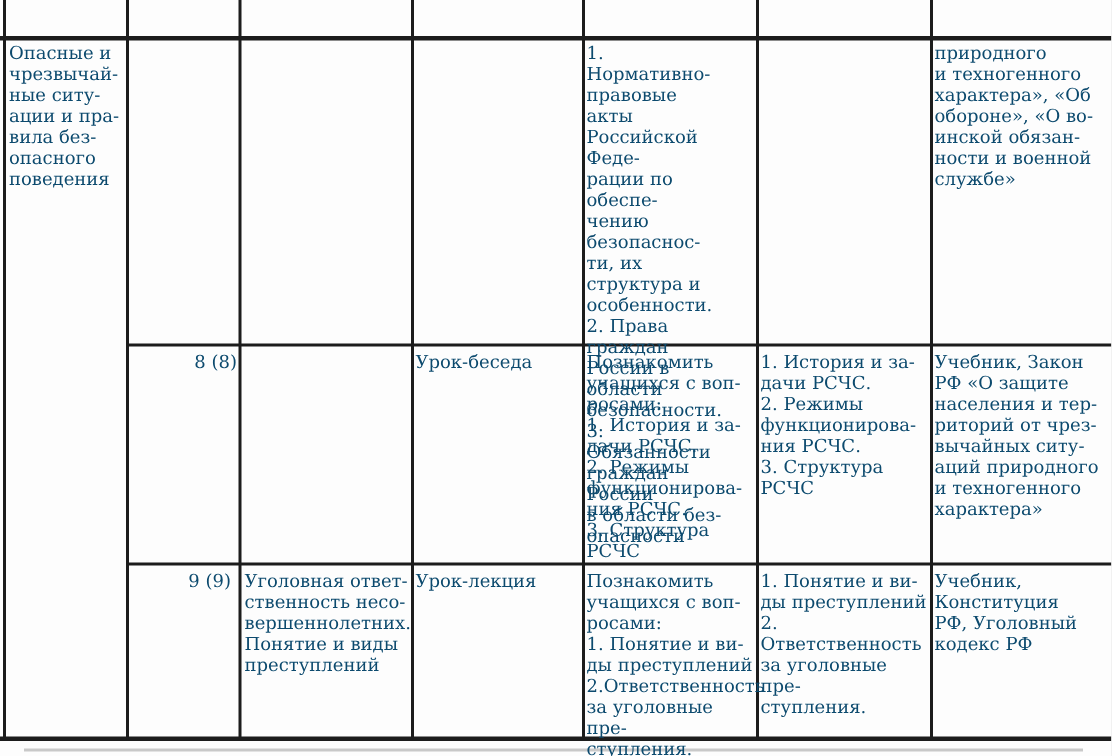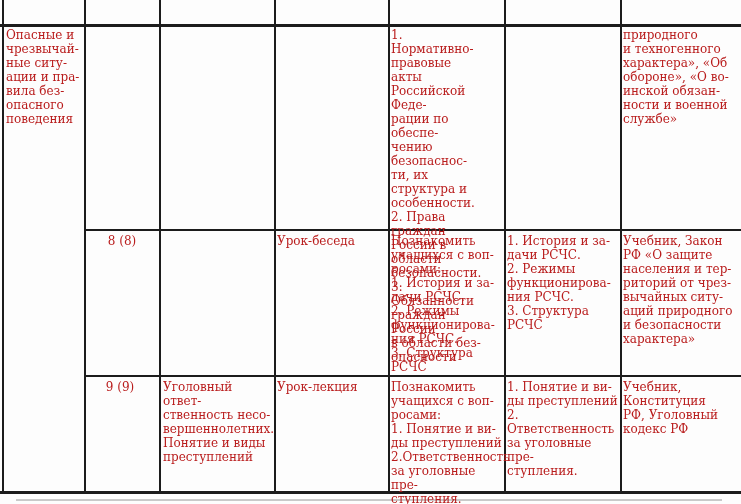--- a/index.html
+++ b/index.html
@@ -2,37 +2,37 @@
 <html><head>
 <meta charset="utf-8">
 <style>
   html,body{margin:0;padding:0;background:#e8e8e8;}
   .screen{
     position:relative;
     width:741px;height:504px;
     background:#fdfdfd;
     overflow:hidden;
     font-family:"DejaVu Serif","Liberation Serif",serif;
-    color:#b91c1c;
+    color:#0c4a6e;
   }
   .vline{position:absolute;top:0;width:2px;height:494px;background:#1c1c1c;}
   .hline{position:absolute;background:#1c1c1c;}
   .hline.top{left:0;top:24px;width:741px;height:3px;}
   .hline.mid1{left:84px;top:229px;width:657px;height:2px;}
   .hline.mid2{left:84px;top:375px;width:657px;height:2px;}
   .hline.bottom{left:0;top:491px;width:741px;height:3px;}
   .hline.shadow{left:16px;top:499px;width:706px;height:2px;background:#c9c9c9;}
   .cell{
     position:absolute;
     font-size:12px;
     line-height:14px;
     white-space:pre-line;
     letter-spacing:0;
   }
-  .cell.num{text-align:center;}
+  .cell.num{text-align:right;}
 </style>
 </head>
 <body>
 
 <div class="screen">
 
   <div class="vline" style="left:2px"></div>
   <div class="vline" style="left:84px"></div>
   <div class="vline" style="left:159px"></div>
   <div class="vline" style="left:274px"></div>
@@ -97,25 +97,25 @@
 функционирова-
 ния РСЧС.
 3. Структура
 РСЧС</div>
   <div class="cell" style="left:623px;top:234px;width:116px">Учебник, Закон
 РФ «О защите
 населения и тер-
 риторий от чрез-
 вычайных ситу-
 аций природного
-и безопасности
+и техногенного
 характера»</div>
 
   <div class="cell num" style="left:86px;top:380px;width:68px">9 (9)</div>
-  <div class="cell" style="left:163px;top:380px;width:109px">Уголовный ответ-
+  <div class="cell" style="left:163px;top:380px;width:109px">Уголовная ответ-
 ственность несо-
 вершеннолетних.
 Понятие и виды
 преступлений</div>
   <div class="cell" style="left:277px;top:380px;width:109px">Урок-лекция</div>
   <div class="cell" style="left:391px;top:380px;width:112px">Познакомить
 учащихся с воп-
 росами:
 1. Понятие и ви-
 ды преступлений

